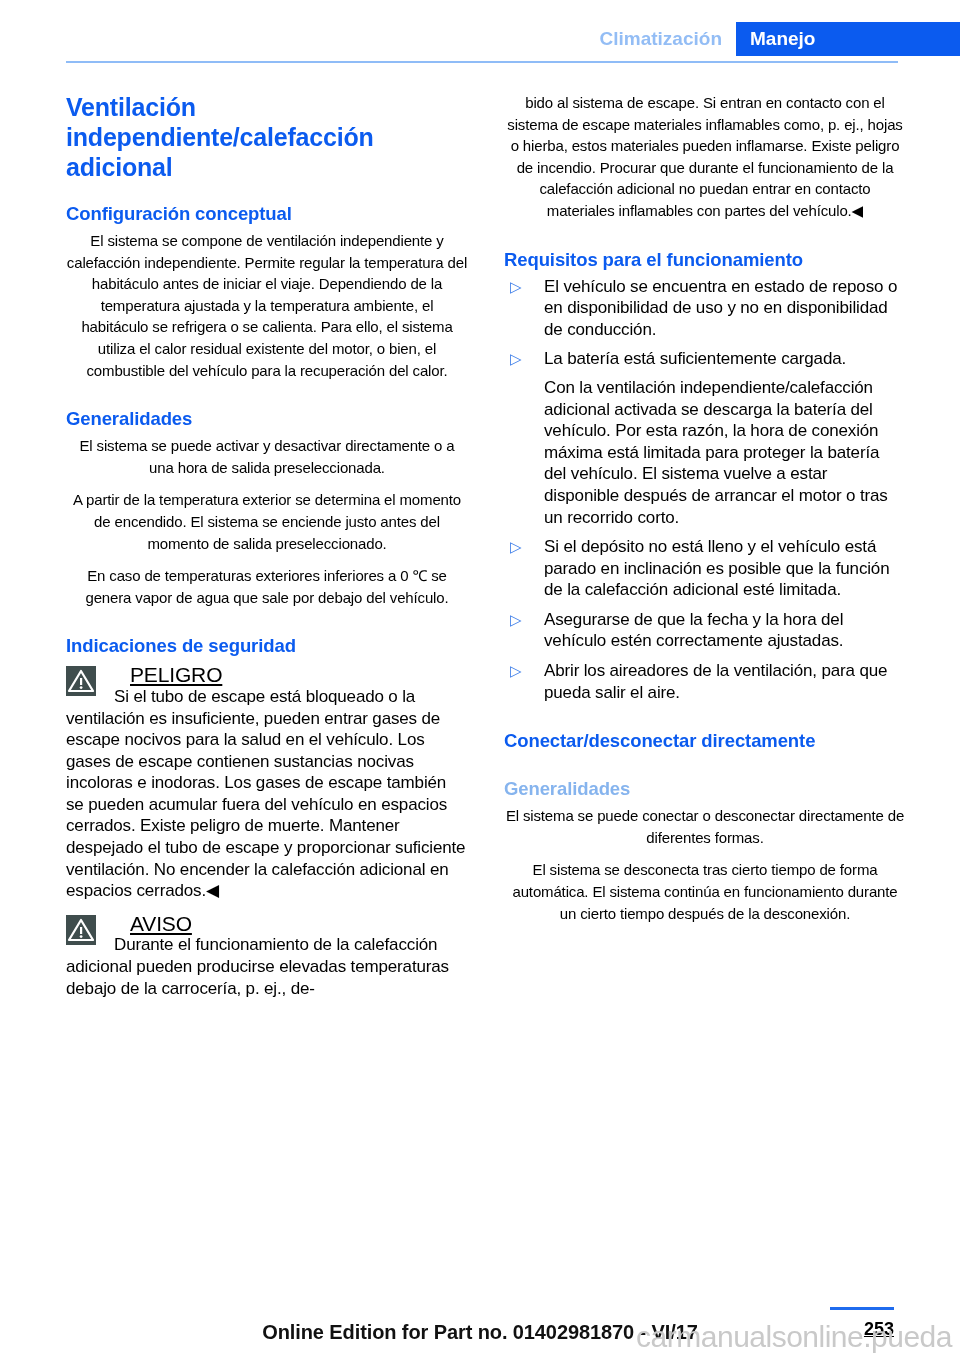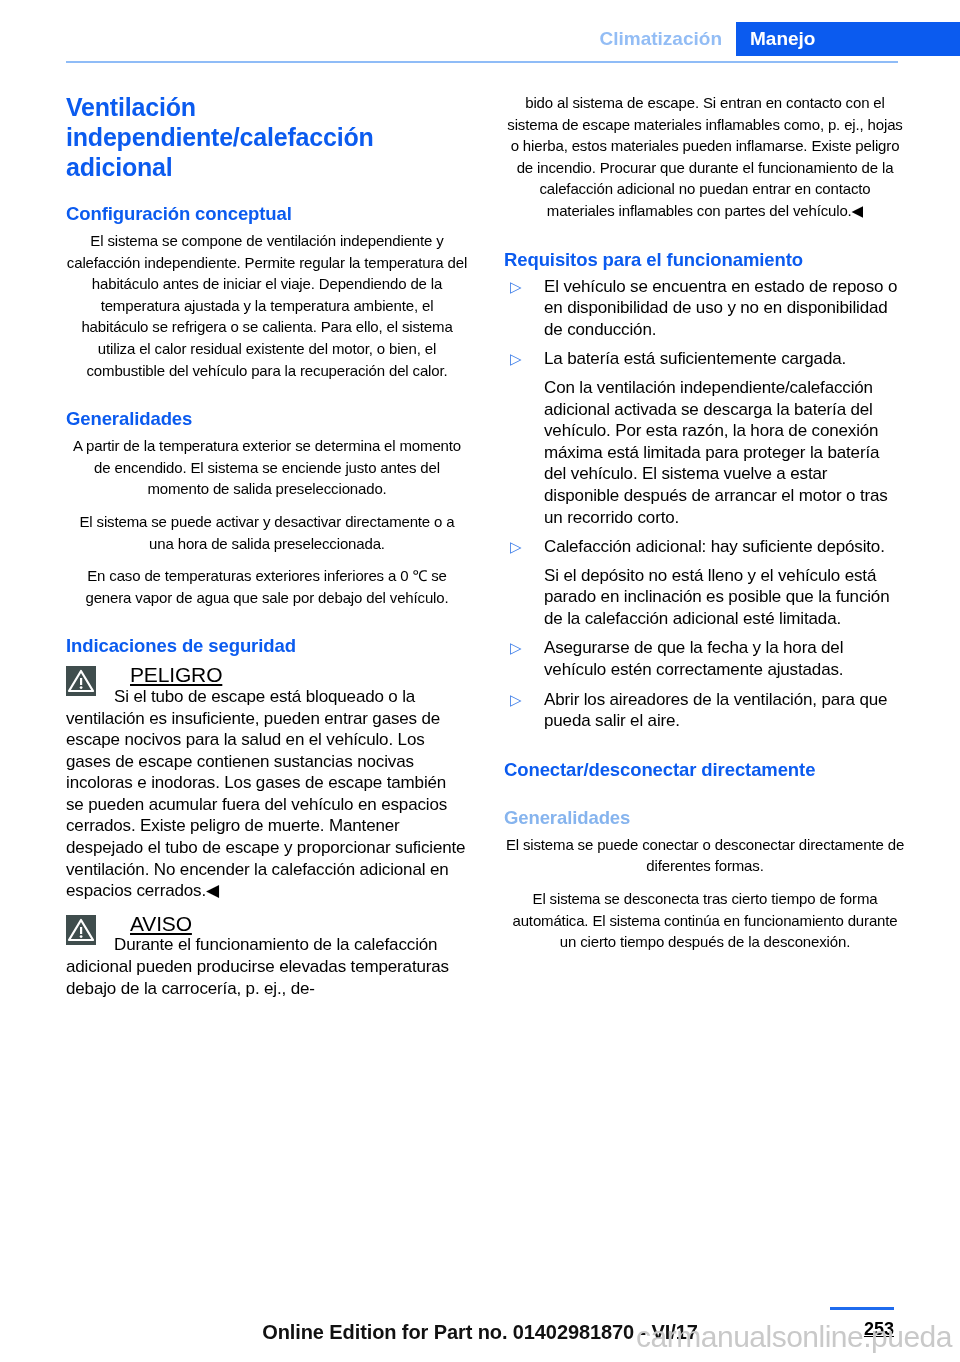--- a/index.html
+++ b/index.html
@@ -233,22 +233,22 @@
 <div class="content">
 
   <div class="col col-left">
 
     <h1 class="doc-title">Ventilación independiente/calefacción adicional</h1>
 
     <h2 class="sec-head">Configuración conceptual</h2>
     <p class="body-text">El sistema se compone de ventilación independiente y calefacción independiente. Permite regular la temperatura del habitáculo antes de iniciar el viaje. Dependiendo de la temperatura ajustada y la temperatura ambiente, el habitáculo se refrigera o se calienta. Para ello, el sistema utiliza el calor residual existente del motor, o bien, el combustible del vehículo para la recuperación del calor.</p>
 
     <h2 class="sec-head spaced-top">Generalidades</h2>
+    <p class="body-text">El sistema se puede activar y desactivar directamente o a una hora de salida preseleccionada.</p>
     <p class="body-text">A partir de la temperatura exterior se determina el momento de encendido. El sistema se enciende justo antes del momento de salida preseleccionado.</p>
-    <p class="body-text">El sistema se puede activar y desactivar directamente o a una hora de salida preseleccionada.</p>
     <p class="body-text">En caso de temperaturas exteriores inferiores a 0 ℃ se genera vapor de agua que sale por debajo del vehículo.</p>
 
     <h2 class="sec-head spaced-top">Indicaciones de seguridad</h2>
 
     <div class="warn-block">
       <div class="warn-icon">
         <svg width="30" height="30" viewBox="0 0 30 30" aria-hidden="true">
           <polygon points="15,5 27,25 3,25" fill="none" stroke="#ffffff" stroke-width="2.2" stroke-linejoin="round"></polygon>
           <rect x="14" y="12" width="2.2" height="7" fill="#ffffff"></rect>
           <circle cx="15.1" cy="21.6" r="1.4" fill="#ffffff"></circle>
@@ -283,21 +283,20 @@
         <span class="bullet-marker">▷</span>
         <span>El vehículo se encuentra en estado de reposo o en disponibilidad de uso y no en disponibilidad de conducción.</span>
       </li>
       <li>
         <span class="bullet-marker">▷</span>
         <span>La batería está suficientemente cargada.</span>
         <span class="li-cont">Con la ventilación independiente/calefacción adicional activada se descarga la batería del vehículo. Por esta razón, la hora de conexión máxima está limitada para proteger la batería del vehículo. El sistema vuelve a estar disponible después de arrancar el motor o tras un recorrido corto.</span>
       </li>
       <li>
         <span class="bullet-marker">▷</span>
-        <span>Calefacción adicional: hay suficiente depósito.</span>
         <span class="li-cont">Si el depósito no está lleno y el vehículo está parado en inclinación es posible que la función de la calefacción adicional esté limitada.</span>
       </li>
       <li>
         <span class="bullet-marker">▷</span>
         <span>Asegurarse de que la fecha y la hora del vehículo estén correctamente ajustadas.</span>
       </li>
       <li>
         <span class="bullet-marker">▷</span>
         <span>Abrir los aireadores de la ventilación, para que pueda salir el aire.</span>
       </li>

